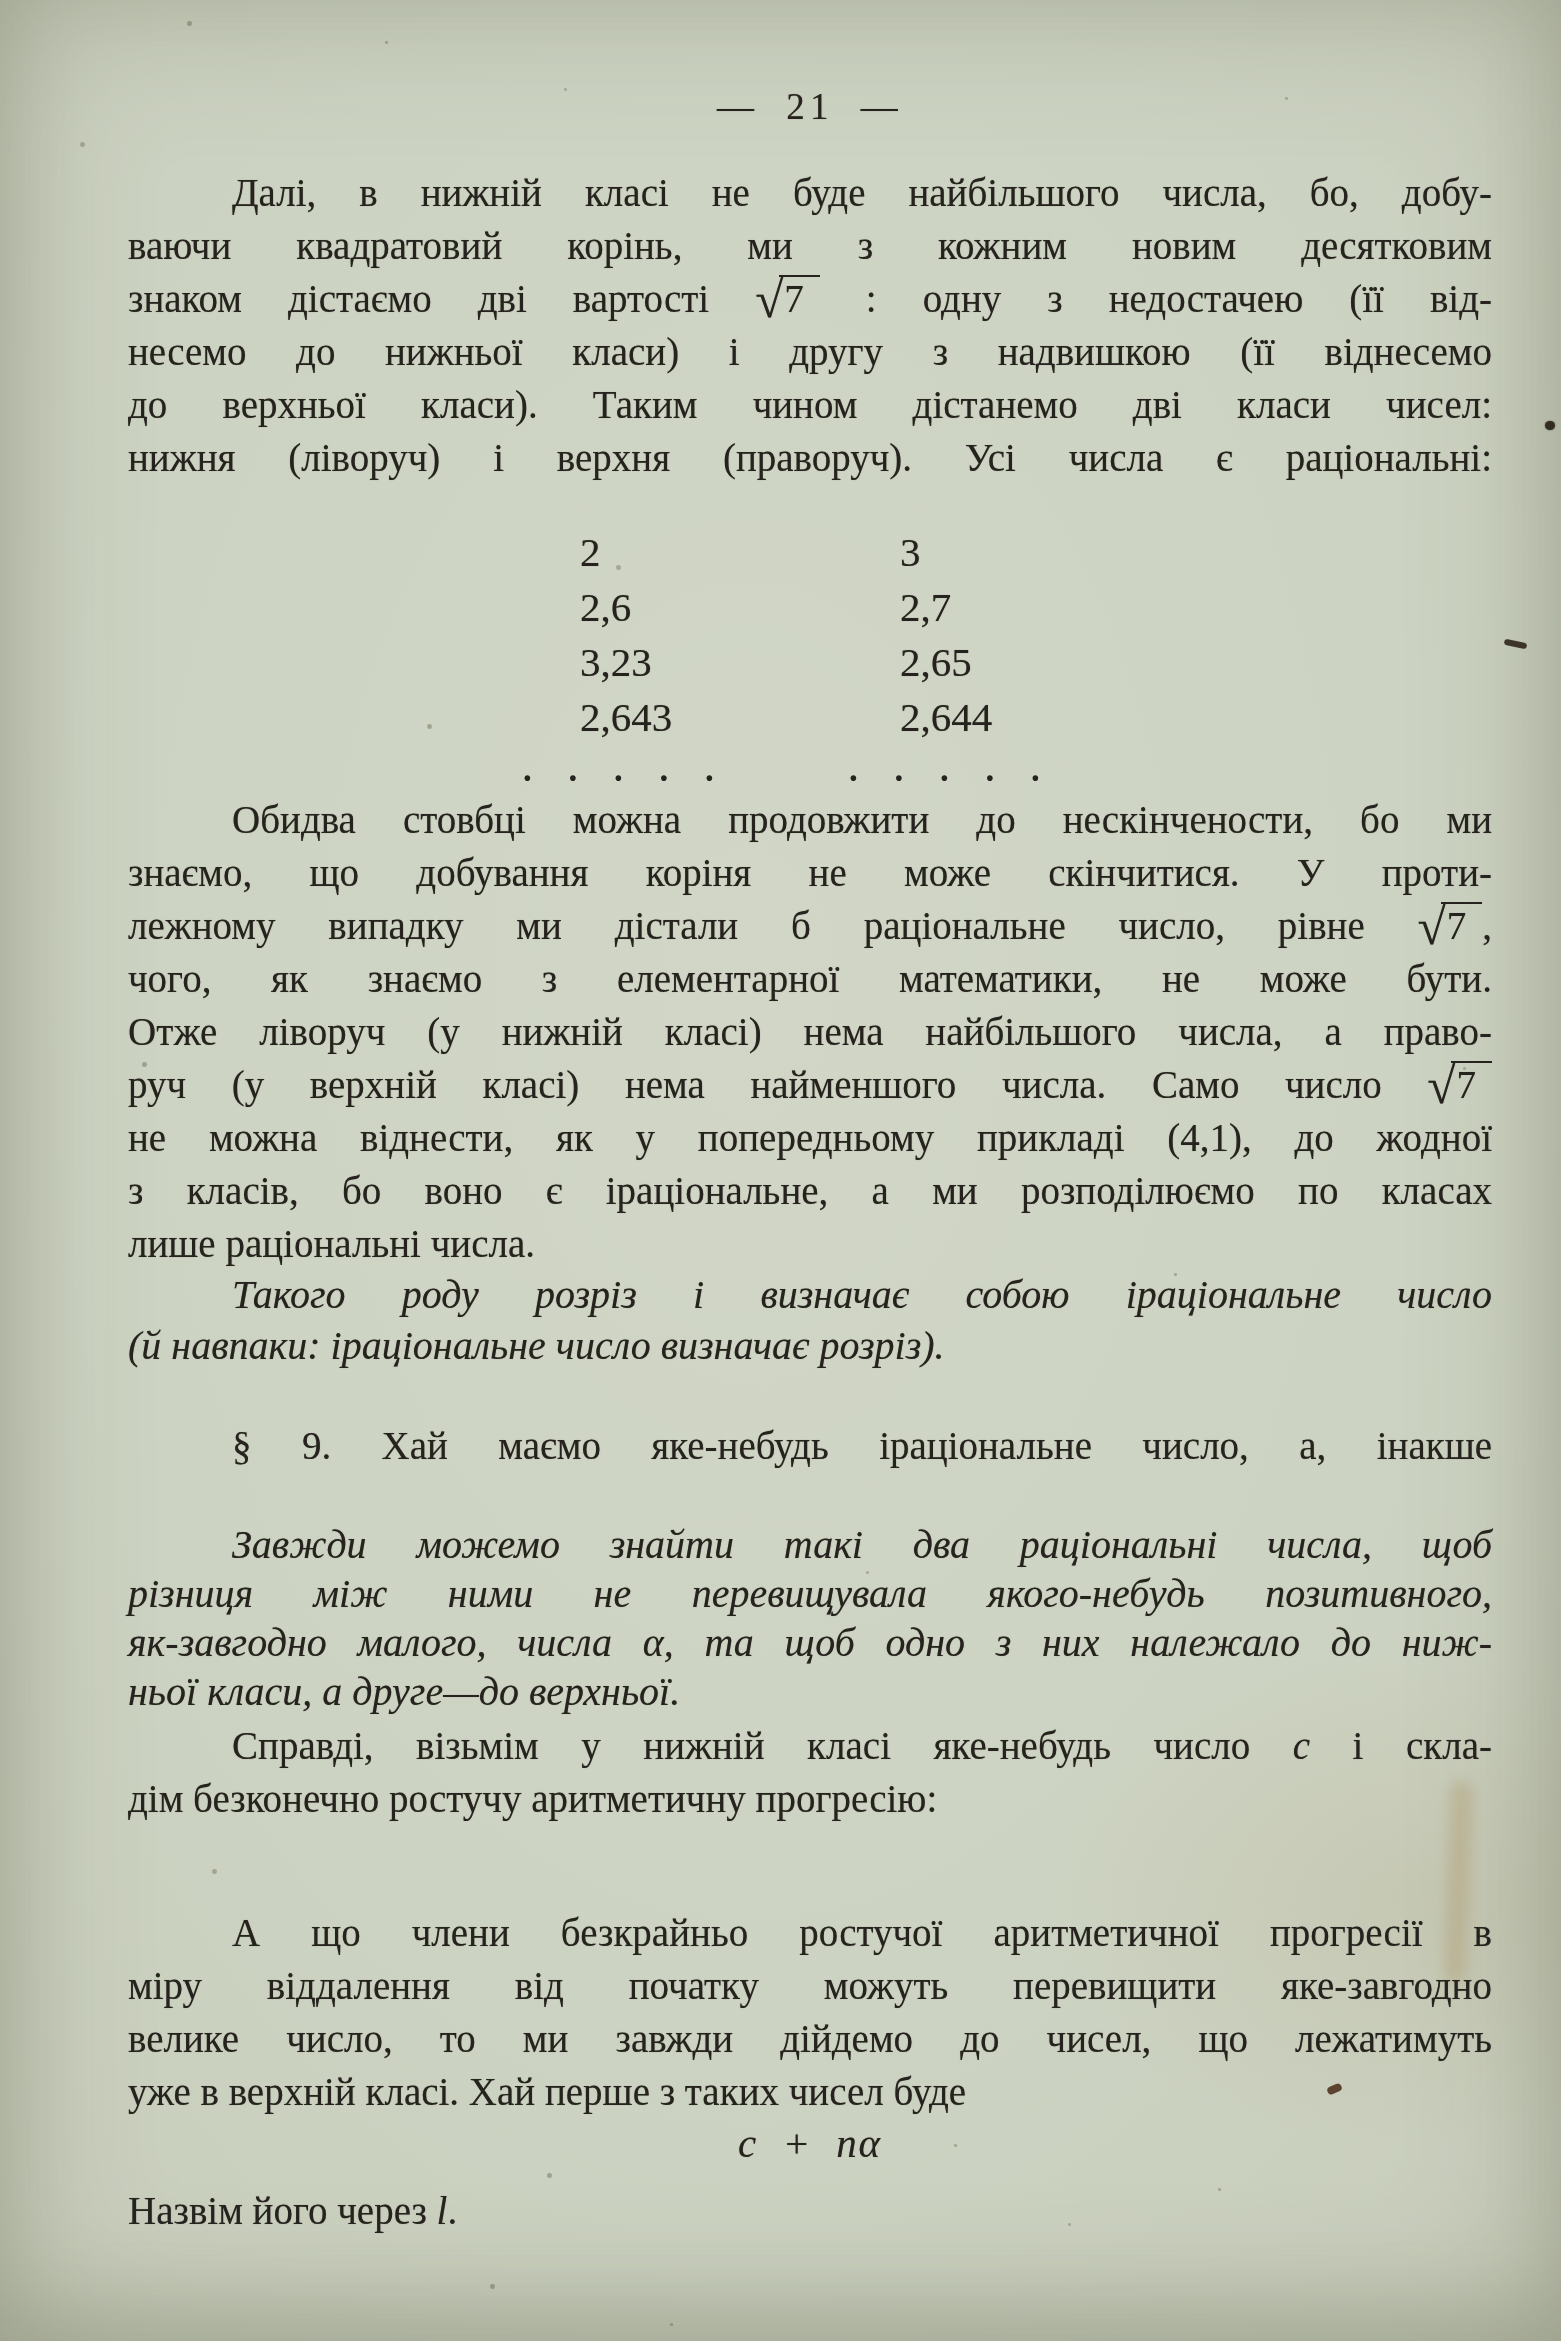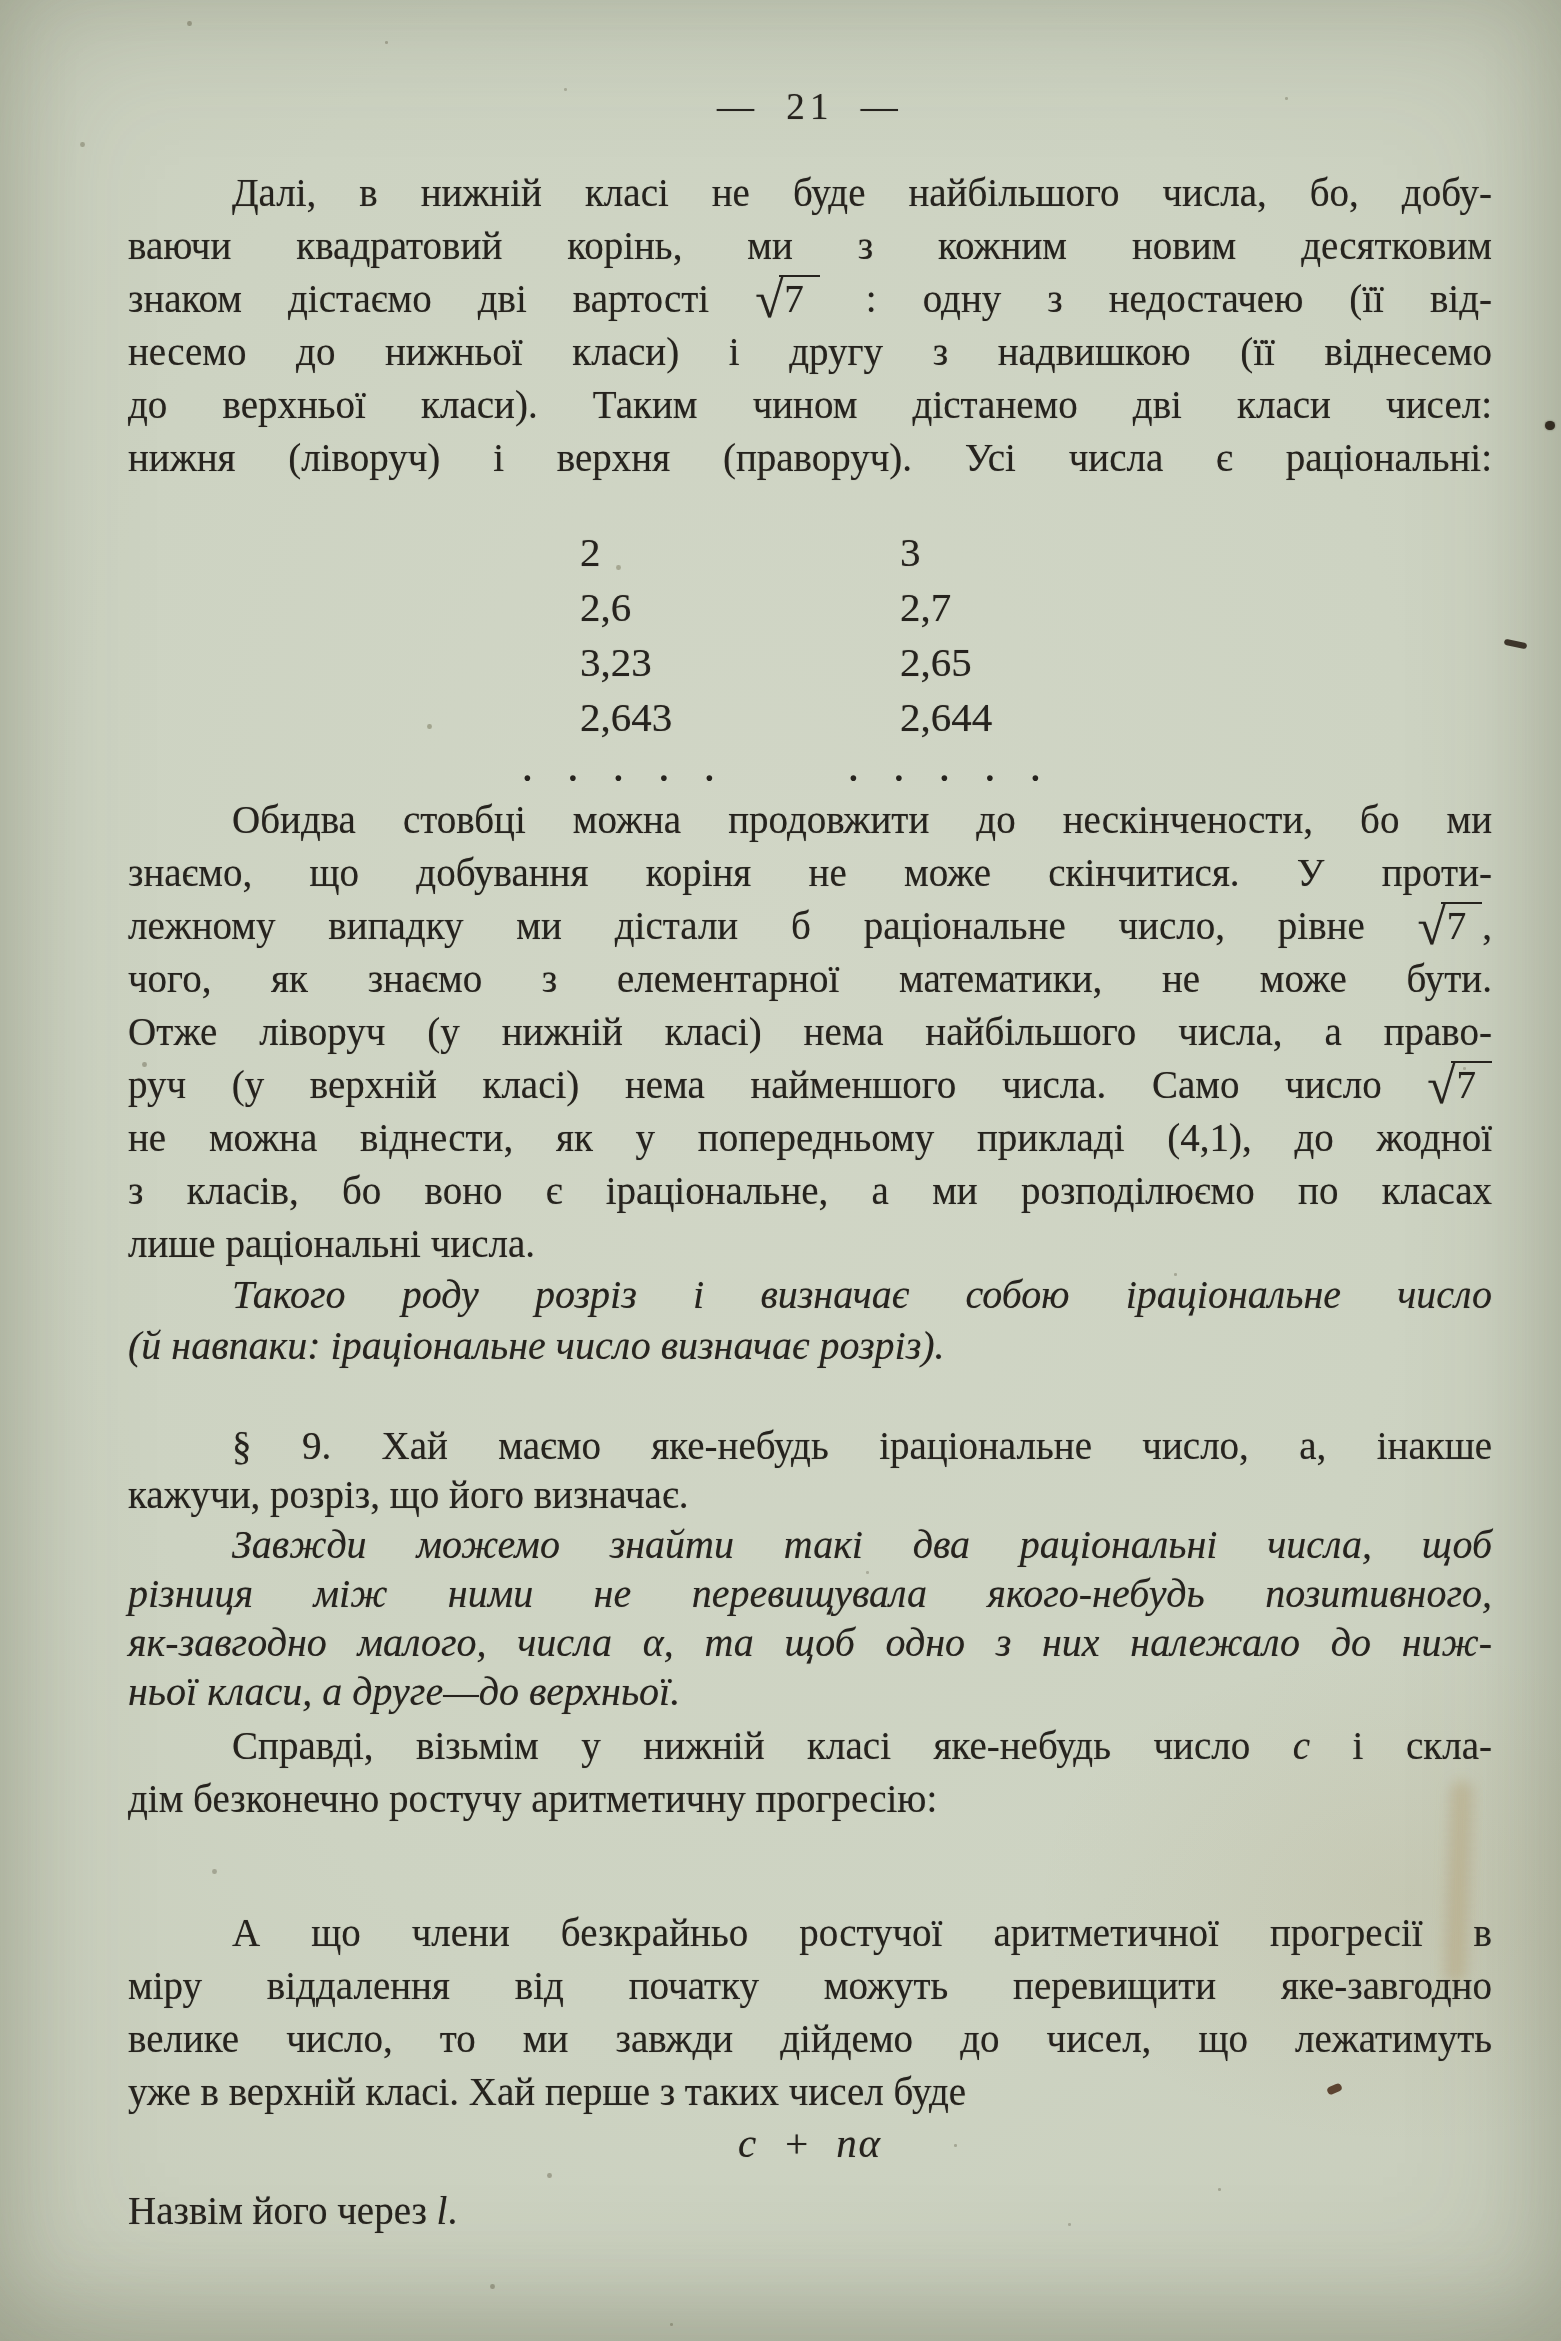--- a/index.html
+++ b/index.html
@@ -145,21 +145,20 @@
       <div class="line end">лише раціональні числа.</div>
     </div>
 
     <div class="para it lh58" style="top:1269px">
       <div class="line ind">Такого роду розріз і визначає собою іраціональне число</div>
       <div class="line end">(й навпаки: іраціональне число визначає розріз).</div>
     </div>
 
     <div class="para lh56" style="top:1421px">
       <div class="line ind">§ 9. Хай маємо яке-небудь іраціональне число, а, інакше</div>
-      <div class="line end">кажучи, розріз, що його визначає.</div>
     </div>
 
     <div class="para it lh56" style="top:1520px">
       <div class="line ind">Завжди можемо знайти такі два раціональні числа, щоб</div>
       <div class="line">різниця між ними не перевищувала якого-небудь позитивного,</div>
       <div class="line">як-завгодно малого, числа α, та щоб одно з них належало до ниж-</div>
       <div class="line end">ньої класи, а друге—до верхньої.</div>
     </div>
 
     <div class="para" style="top:1719px">

